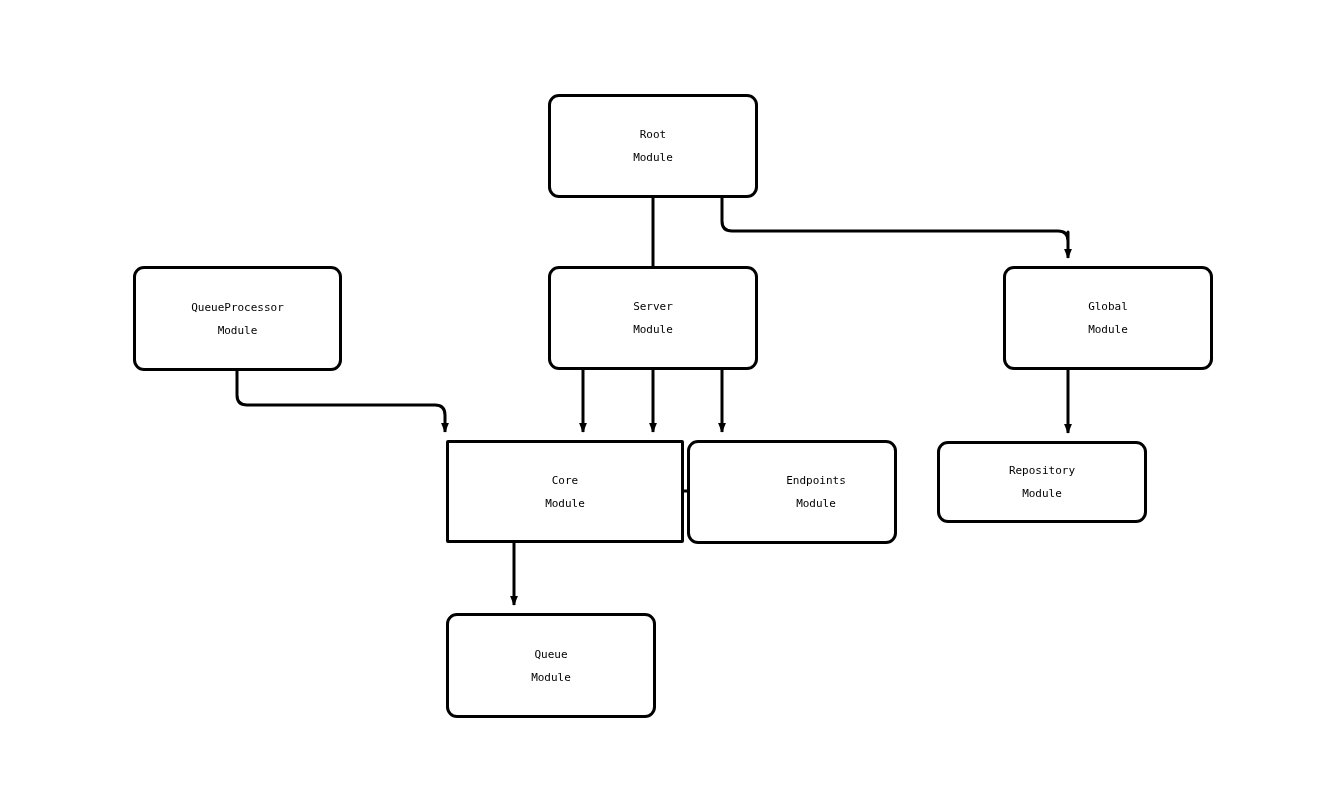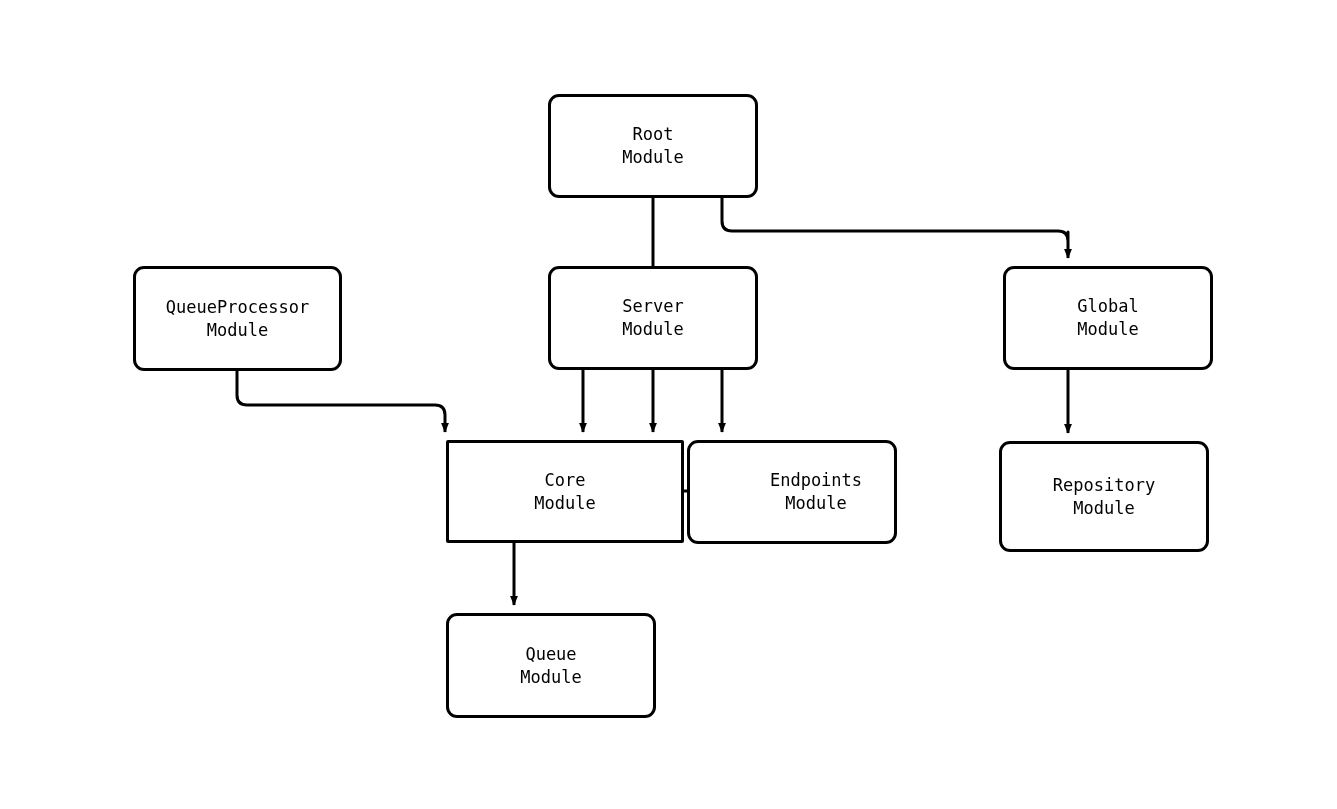--- a/index.html
+++ b/index.html
@@ -31,21 +31,21 @@
     border: 3px solid #000000;
     border-radius: 11px;
     display: flex;
     flex-direction: column;
     align-items: center;
     justify-content: center;
     z-index: 2;
   }
   .node-line {
     font-family: "DejaVu Sans Mono", "Liberation Mono", monospace;
-    font-size: 17px;
+    font-size: 11px;
     line-height: 23px;
     color: #000000;
     white-space: pre;
     letter-spacing: 0px;
   }
 </style>
 </head>
 <body>
 
 <div id="canvas" style="width: 1337px; height: 809px; background: rgb(255, 255, 255);">
@@ -97,21 +97,21 @@
   <div class="node" style="left: 410px; top: 440px; width: 238px; height: 103px; border-width: 3px; border-color: rgb(0, 0, 0); border-radius: 2px; margin-left: 36px;">
     <span class="node-line">Core</span>
     <span class="node-line">Module</span>
   </div>
 
   <div class="node" style="left: 687px; top: 440px; width: 210px; height: 104px; border-width: 3px; border-color: rgb(0, 0, 0); border-radius: 11px; padding-left: 48px;">
     <span class="node-line">Endpoints</span>
     <span class="node-line">Module</span>
   </div>
 
-  <div class="node" style="left: 999px; top: 441px; width: 210px; height: 111px; border-width: 3px; border-color: rgb(0, 0, 0); border-radius: 11px;">
+  <div class="node" style="left: 937px; top: 441px; width: 210px; height: 82px; border-width: 3px; border-color: rgb(0, 0, 0); border-radius: 11px;">
     <span class="node-line">Repository</span>
     <span class="node-line">Module</span>
   </div>
 
   <div class="node" style="left: 410px; top: 613px; width: 210px; height: 105px; border-width: 3px; border-color: rgb(0, 0, 0); border-radius: 11px; margin-left: 36px;">
     <span class="node-line">Queue</span>
     <span class="node-line">Module</span>
   </div>
 
 </div>

